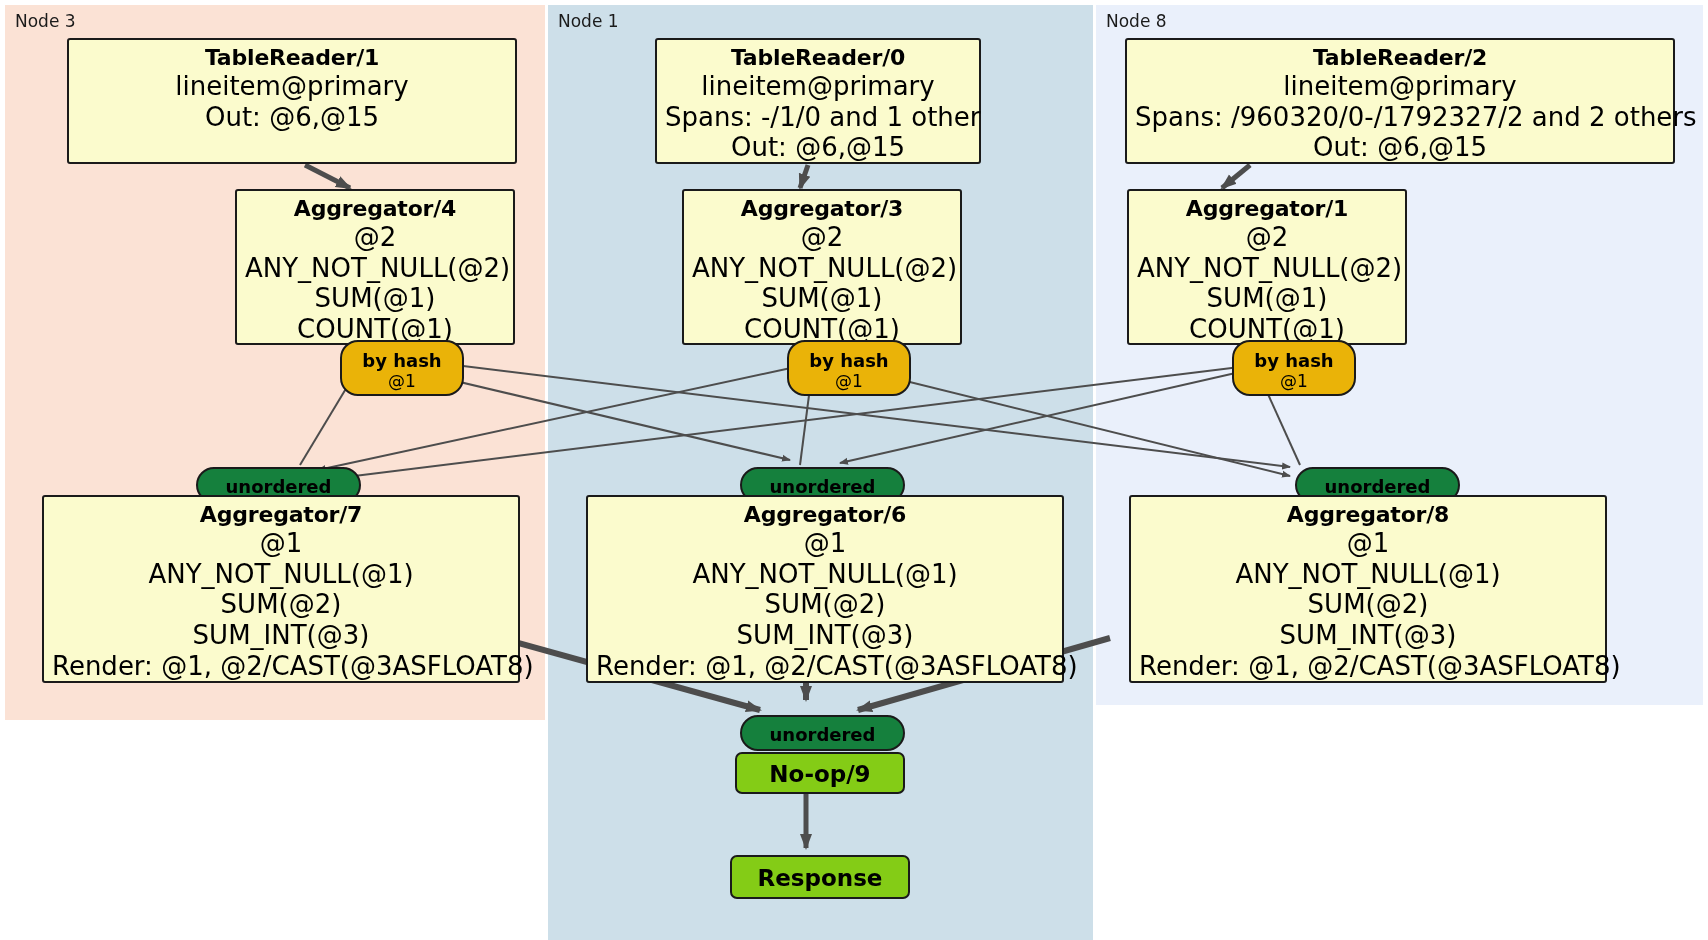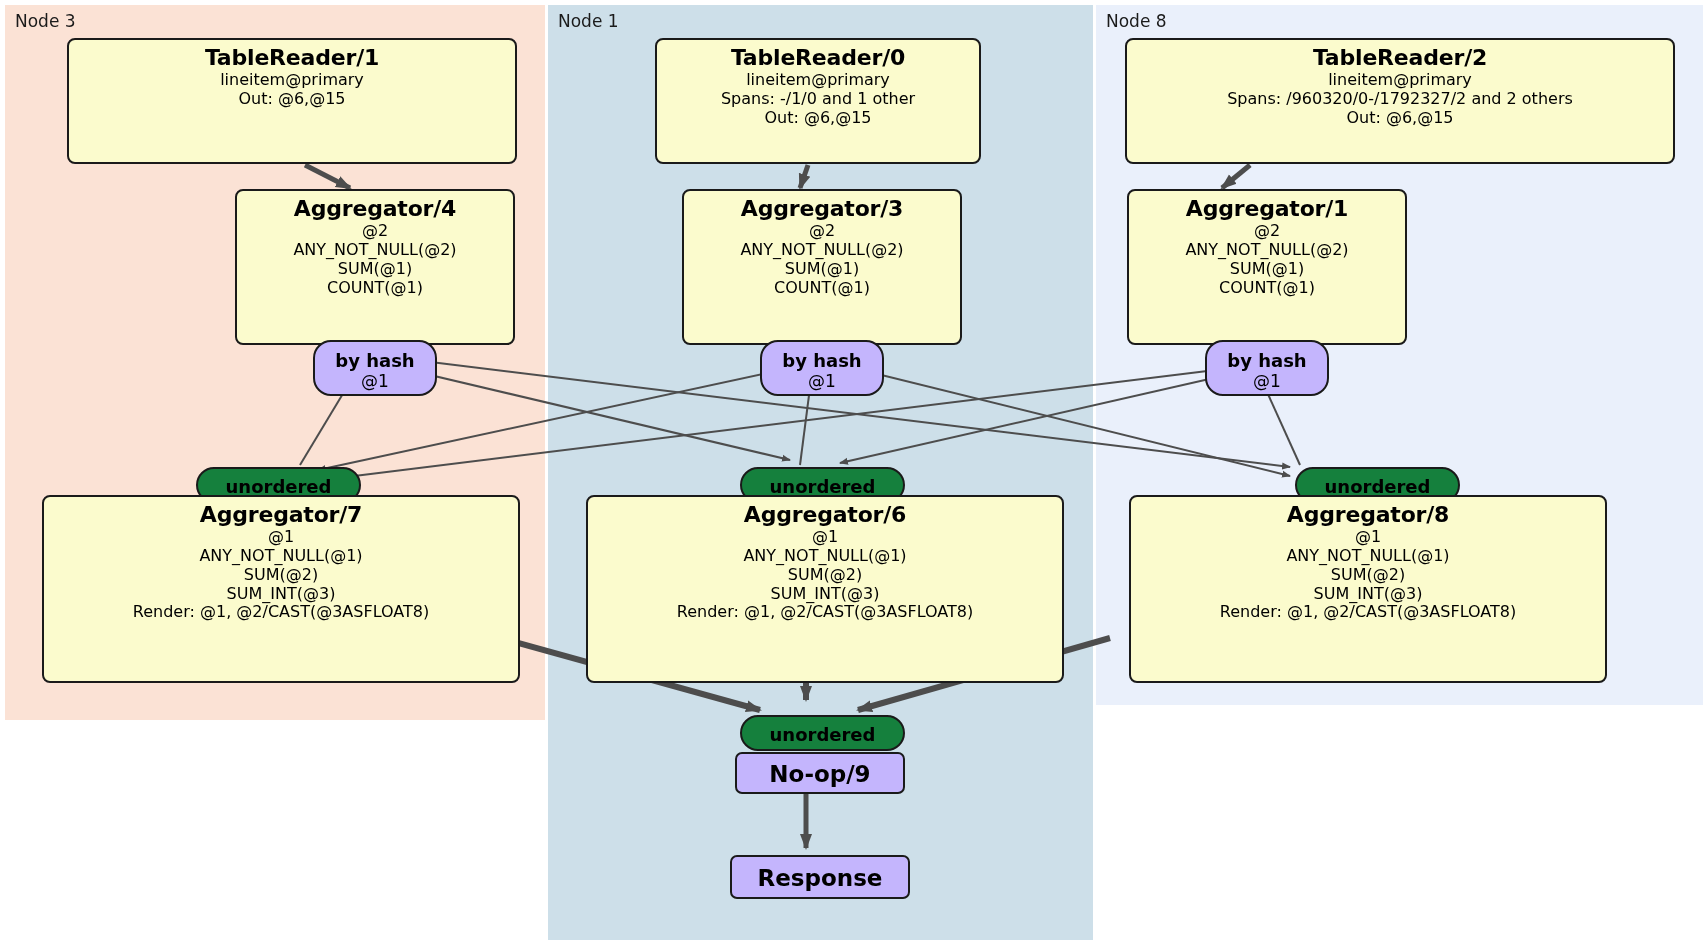--- a/index.html
+++ b/index.html
@@ -14,34 +14,34 @@
 
   #panel-node3{left:5px;  top:5px;  width:540px;  height:715px; background:#fbe2d5;}
   #panel-node1{left:548px;top:5px;  width:545px;  height:935px; background:#cddfe9;}
   #panel-node2{left:1096px;top:5px; width:607px;  height:700px; background:#eaf0fb;}
 
   
   #edges{position:absolute;left:0;top:0;width:1708px;height:940px;pointer-events:none;}
 
   
   .pbox{position:absolute;box-sizing:border-box;background:#fbfbcd;
-        border:2px solid #1a1a1a;border-radius:8px;
+        border:2px solid #1a1a1a;border-radius:3px;
         text-align:center;color:#000;line-height:1.18;
         padding:5px 8px 6px 8px;}
   .pbox .t{display:block;font-weight:bold;font-size:22px;letter-spacing:-0.2px;}
-  .pbox .l{display:block;font-size:16px;white-space:nowrap;}
+  .pbox .l{display:block;font-size:26px;white-space:nowrap;}
 
   .pill{position:absolute;box-sizing:border-box;border:2px solid #1a1a1a;
         border-radius:18px;text-align:center;line-height:1;white-space:nowrap;}
-  .pill.hash{background:#c4b5fd;}
+  .pill.hash{background:#eab308;margin-left:27px;}
   .pill.unord{background:#15803d;}
   .pill .ph{display:block;font-weight:bold;font-size:18px;}
   .pill .ps{display:block;font-size:17px;margin-top:3px;}
 
-  .smallbox{position:absolute;box-sizing:border-box;background:#c4b5fd;
+  .smallbox{position:absolute;box-sizing:border-box;background:#84cc16;
         border:2px solid #1a1a1a;border-radius:7px;text-align:center;
         font-weight:bold;font-size:23px;color:#000;line-height:1;}
 </style>
 </head>
 <body>
 
 <div id="stage">
 
   <div class="panel" id="panel-node3">
     <span class="panel-label">Node 3</span>

